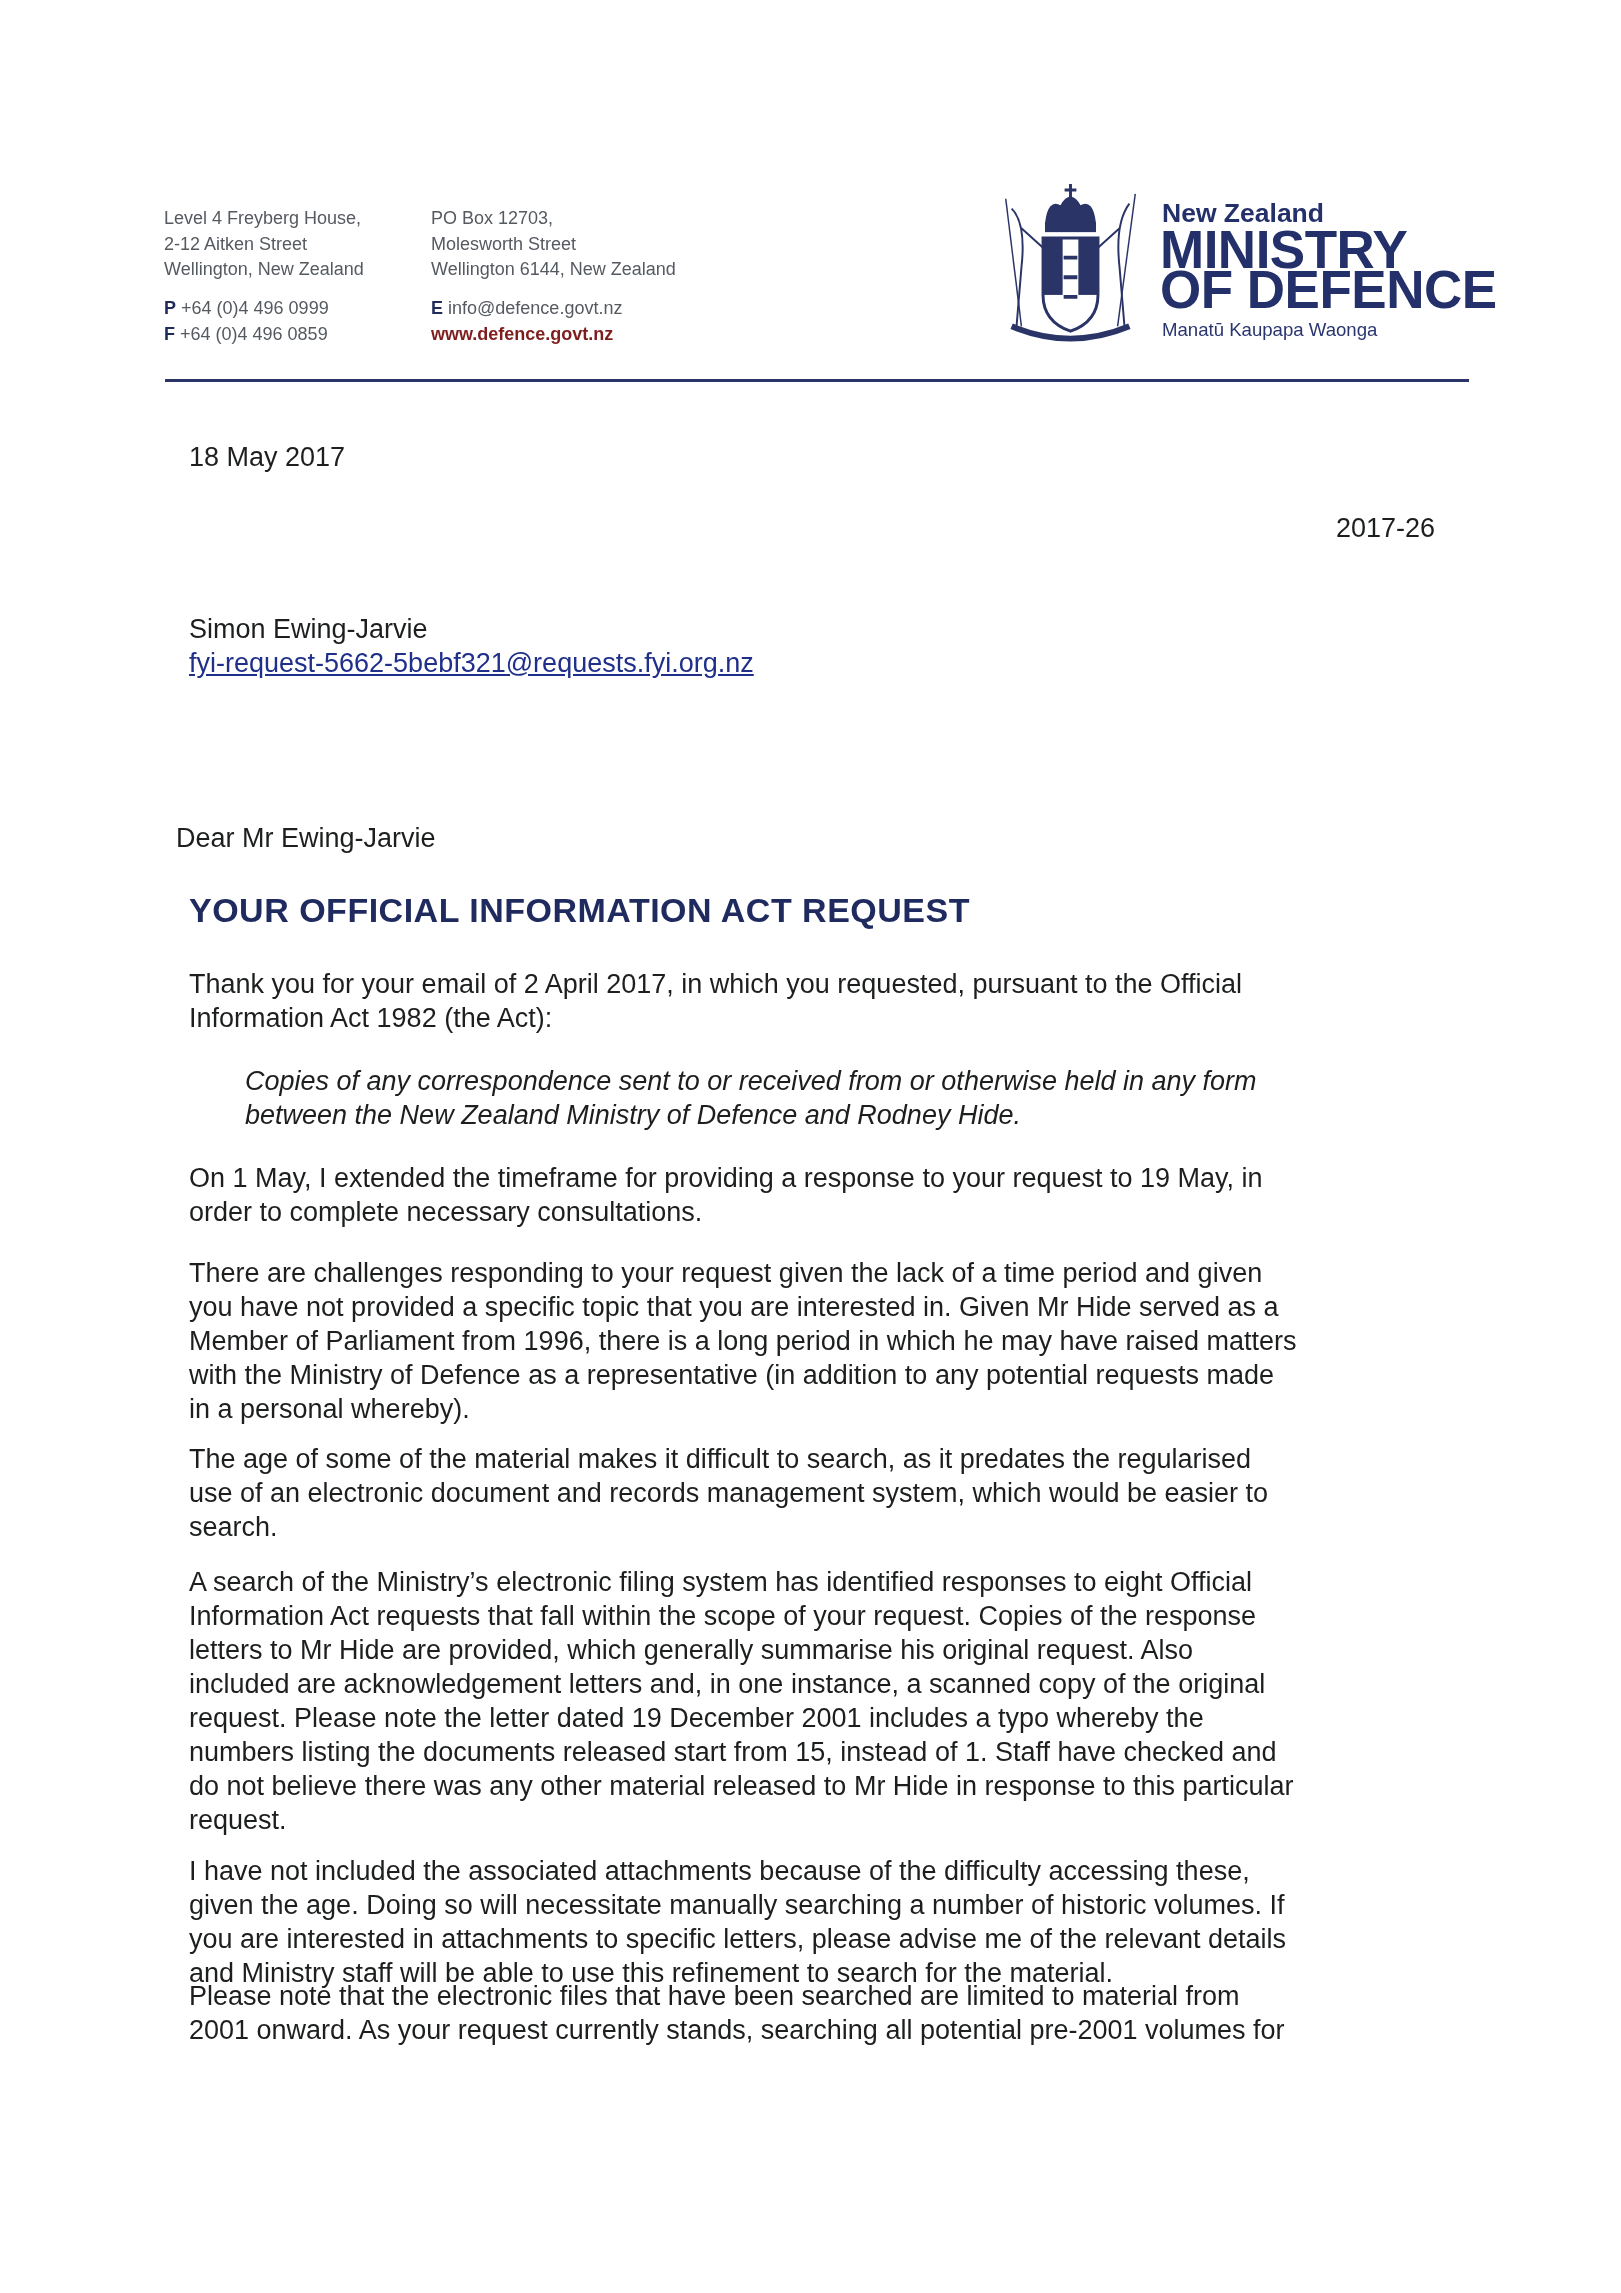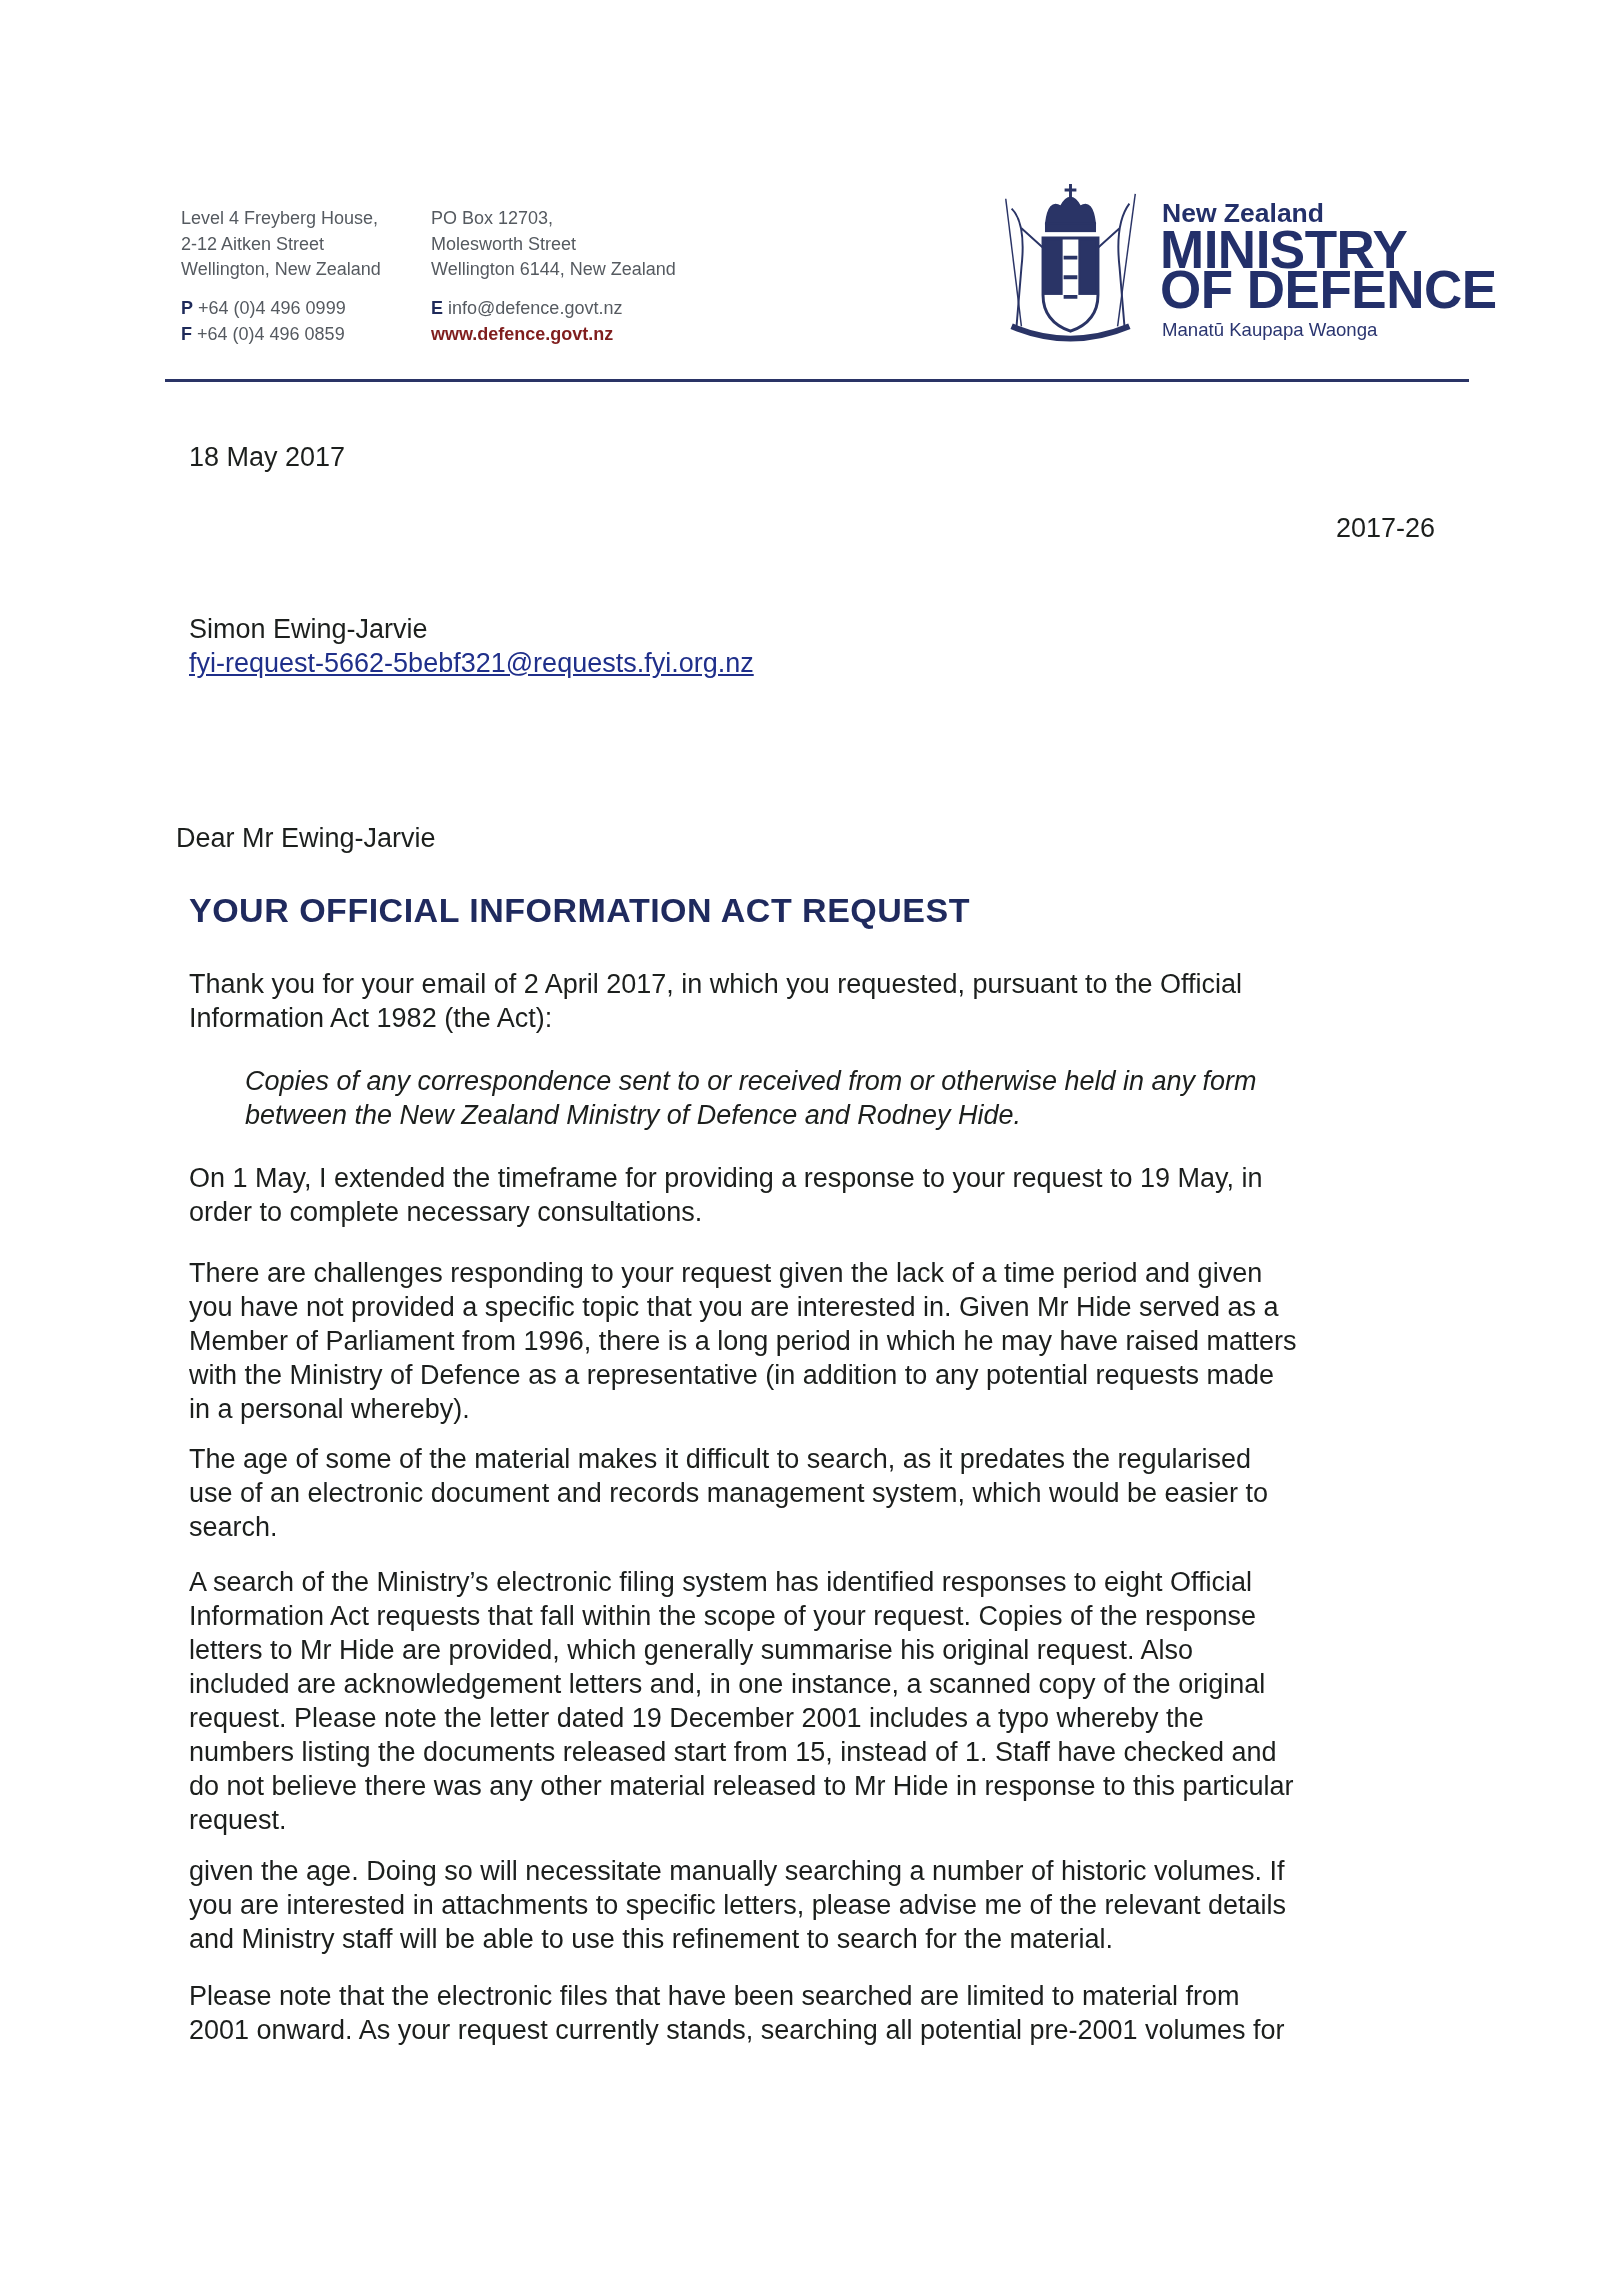--- a/index.html
+++ b/index.html
@@ -34,21 +34,21 @@
   .p3 { top: 1256px; }
   .p4 { top: 1442px; }
   .p5 { top: 1565px; }
   .p6 { top: 1854px; }
   .p7 { top: 1979px; }
   .line { display: block; white-space: nowrap; }
 </style>
 </head>
 <body>
 
-<div class="abs addr" style="left:181px; top:206px;">
+<div class="abs addr" style="left:164px; top:206px;">
   <span class="line">Level 4 Freyberg House,</span>
   <span class="line">2-12 Aitken Street</span>
   <span class="line">Wellington, New Zealand</span>
   <div class="gap"></div>
   <span class="line"><b>P</b> <span>+64 (0)4 496 0999</span></span>
   <span class="line"><b>F</b> <span>+64 (0)4 496 0859</span></span>
 </div>
 
 <div class="abs addr" style="left:431px; top:206px;">
   <span class="line">PO Box 12703,</span>
@@ -134,20 +134,21 @@
   <span class="line">Information Act requests that fall within the scope of your request. Copies of the response</span>
   <span class="line">letters to Mr Hide are provided, which generally summarise his original request. Also</span>
   <span class="line">included are acknowledgement letters and, in one instance, a scanned copy of the original</span>
   <span class="line">request. Please note the letter dated 19 December 2001 includes a typo whereby the</span>
   <span class="line">numbers listing the documents released start from 15, instead of 1. Staff have checked and</span>
   <span class="line">do not believe there was any other material released to Mr Hide in response to this particular</span>
   <span class="line">request.</span>
 </div>
 
 <div class="abs t para p6">
+  <span class="line">I have not included the associated attachments because of the difficulty accessing these,</span>
   <span class="line">given the age. Doing so will necessitate manually searching a number of historic volumes. If</span>
   <span class="line">you are interested in attachments to specific letters, please advise me of the relevant details</span>
   <span class="line">and Ministry staff will be able to use this refinement to search for the material.</span>
 </div>
 
 <div class="abs t para p7">
   <span class="line">Please note that the electronic files that have been searched are limited to material from</span>
   <span class="line">2001 onward. As your request currently stands, searching all potential pre-2001 volumes for</span>
 </div>
 

